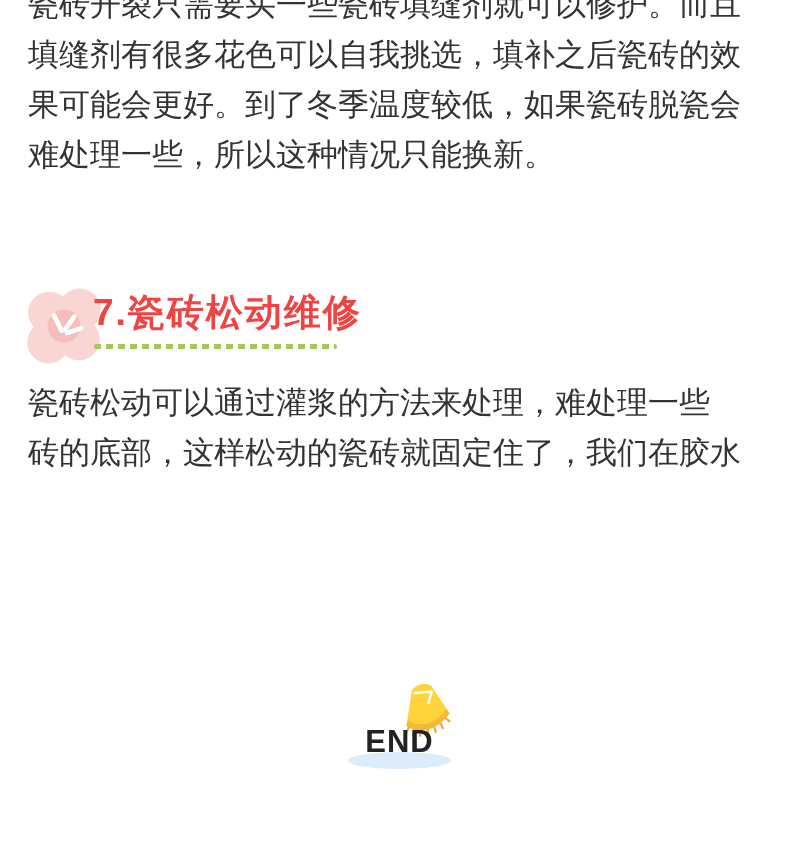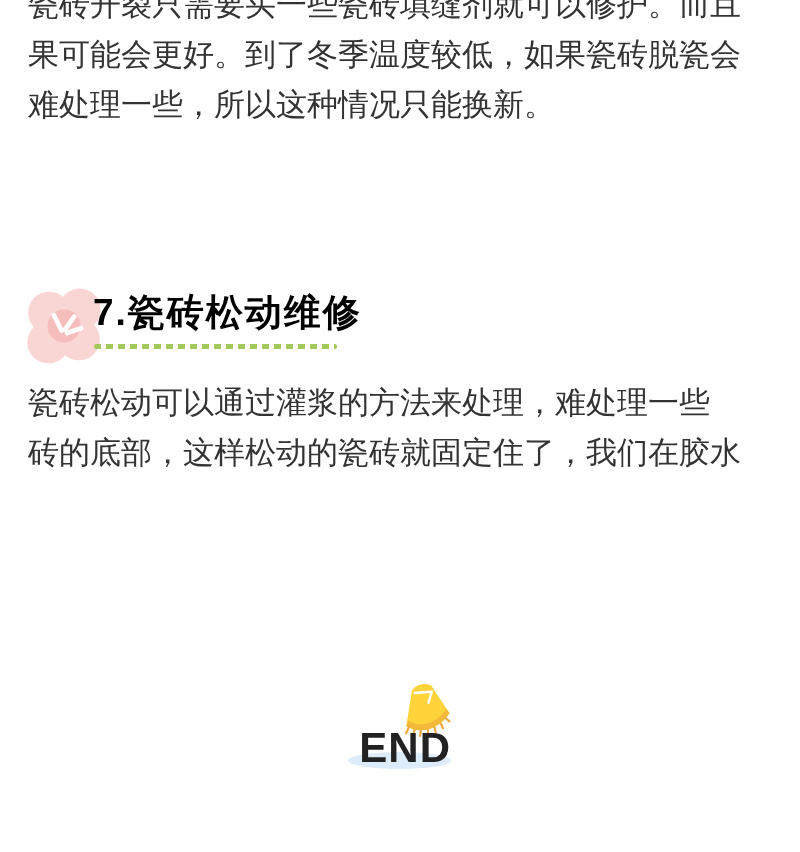--- a/index.html
+++ b/index.html
@@ -35,21 +35,21 @@
     width: 78px;
     height: 78px;
   }
   .section-heading {
     position: absolute;
     left: 93px;
     top: 291px;
     font-size: 37px;
     line-height: 44px;
     font-weight: bold;
-    color: #000000;
+    color: #ef4444;
     letter-spacing: 2px;
     white-space: nowrap;
   }
   .heading-dashes {
     position: absolute;
     left: 94px;
     top: 344px;
     width: 243px;
     height: 5px;
     background: repeating-linear-gradient(to right, #a2c95a 0px 7px, transparent 7px 12px);
@@ -62,22 +62,22 @@
     left: 392px;
     top: 681px;
     width: 66px;
     height: 58px;
   }
   .end-label {
     position: absolute;
     left: 348px;
     top: 724px;
     width: 103px;
-    text-align: right;
-    font-size: 42px;
+    text-align: center;
+    font-size: 31px;
     font-weight: bold;
     color: #222222;
     letter-spacing: 1px;
     z-index: 2;
   }
   .end-shadow {
     position: absolute;
     left: 348px;
     top: 752px;
     width: 103px;
@@ -87,20 +87,21 @@
     z-index: 1;
   }
 </style>
 </head>
 <body>
 
 <div class="article">
 
   <div class="para" id="intro-paragraph">
     <div class="line">瓷砖开裂只需要买一些瓷砖填缝剂就可以修护。而且</div>
+    <div class="line">填缝剂有很多花色可以自我挑选，填补之后瓷砖的效</div>
     <div class="line">果可能会更好。到了冬季温度较低，如果瓷砖脱瓷会</div>
     <div class="line">难处理一些，所以这种情况只能换新。</div>
   </div>
 
   <div class="flower-icon">
     <svg width="78" height="78" viewBox="0 0 100 100" aria-hidden="true">
       <circle cx="31" cy="33" r="27" fill="#f9d5d3"></circle>
       <circle cx="70" cy="29" r="27" fill="#f9d5d3"></circle>
       <circle cx="30" cy="71" r="27" fill="#f9d5d3"></circle>
       <circle cx="69" cy="67" r="27" fill="#f9d5d3"></circle>

